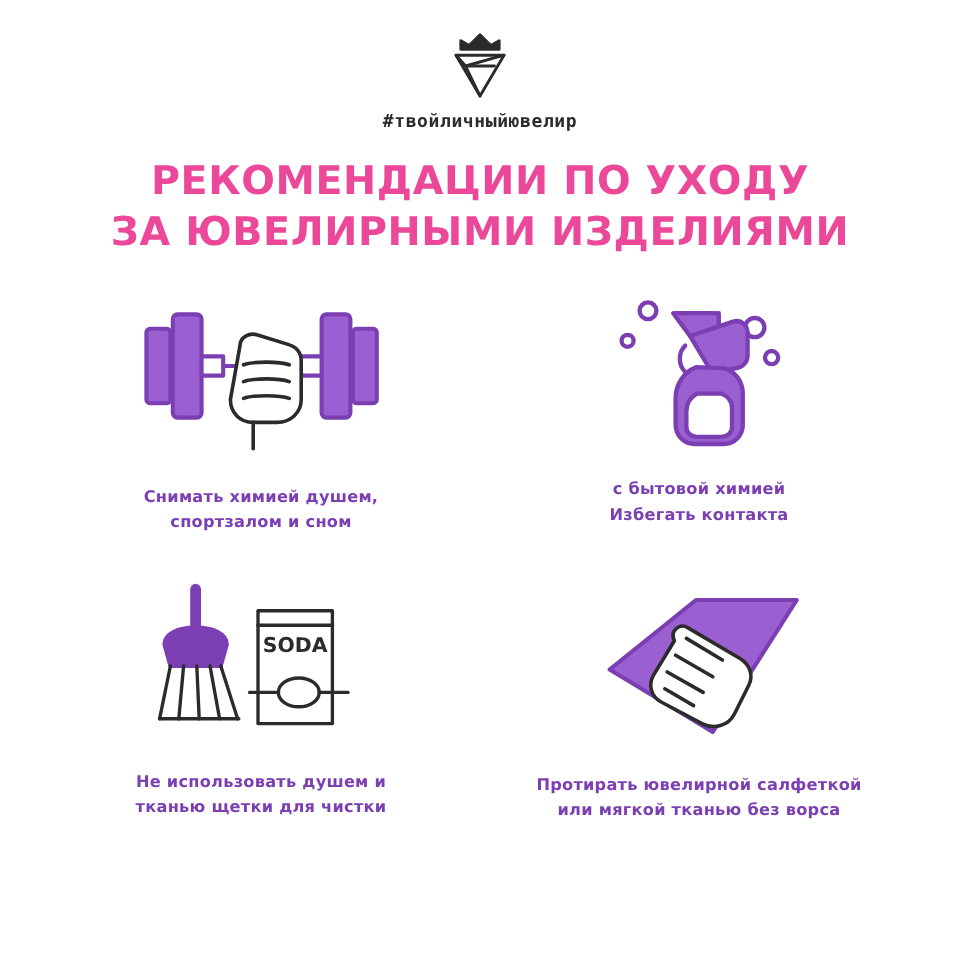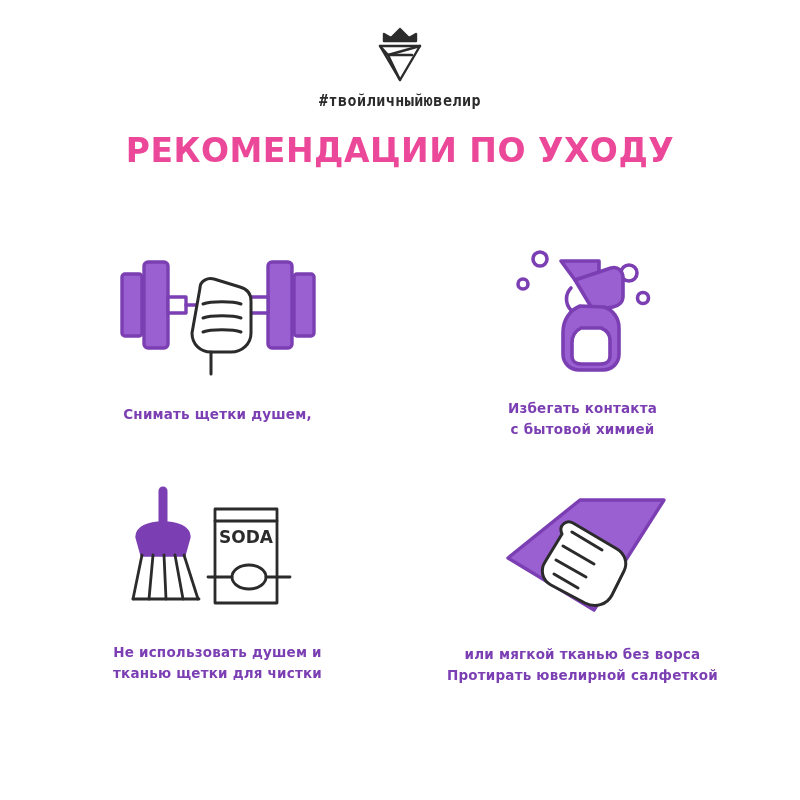--- a/index.html
+++ b/index.html
@@ -131,20 +131,21 @@
           <path d="M30 33 L42 58"></path>
           <path d="M30 33 L54 33"></path>
         </g>
       </svg>
     </span>
     <div class="brand-handle">#твойличныйювелир</div>
   </div>
 
   <div class="title-block">
     <span class="title-line">РЕКОМЕНДАЦИИ ПО УХОДУ</span>
+    <span class="title-line">ЗА ЮВЕЛИРНЫМИ ИЗДЕЛИЯМИ</span>
   </div>
 
   <div class="tips">
 
     <div class="tip tip-1">
       <div class="tip-art">
         <svg viewBox="0 0 220 130" width="220" height="130" aria-hidden="true">
           <g stroke="#7b3fb3" stroke-width="3.4" fill="none" stroke-linecap="round" stroke-linejoin="round">
 
             <rect x="14" y="22" width="20" height="62" rx="3" fill="#9a5fd0" stroke="#7b3fb3"></rect>
@@ -162,21 +163,22 @@
           <g stroke="#2b2b2b" stroke-width="3" fill="#ffffff" stroke-linecap="round" stroke-linejoin="round">
             <path d="M92 36 c0 -7 8 -11 14 -9 l26 8 c7 2 11 7 11 14 l0 32 c0 11 -9 19 -20 19 l-20 0 c-11 0 -19 -8 -19 -19 Z"></path>
             <path d="M95 52 c8 -3 30 -3 38 0"></path>
             <path d="M95 66 c8 -3 30 -3 38 0"></path>
             <path d="M95 80 c8 -3 30 -3 38 0"></path>
             <path d="M103 100 l0 22"></path>
           </g>
         </svg>
       </div>
       <div class="tip-caption">
-        <span>Снимать щетки душем,</span>
+        <span>Снимать химией душем,</span>
+        <span>спортзалом и сном</span>
       </div>
     </div>
 
     <div class="tip tip-2">
       <div class="tip-art">
         <svg viewBox="0 0 200 150" width="200" height="150" aria-hidden="true">
           <g stroke="#7b3fb3" stroke-width="3.6" fill="none" stroke-linecap="round" stroke-linejoin="round">
 
             <circle cx="57" cy="23" r="7"></circle>
             <circle cx="40" cy="48" r="5"></circle>
@@ -189,22 +191,22 @@
 
             <path d="M88 52 c-6 6 -6 16 0 22"></path>
 
             <path d="M97 70 c-10 4 -17 14 -17 26 l0 22 c0 9 7 16 16 16 l24 0 c9 0 16 -7 16 -16 l0 -26 c0 -10 -6 -18 -15 -21 Z" fill="#9a5fd0" stroke="#7b3fb3"></path>
 
             <path d="M98 92 c-6 3 -9 8 -9 15 l0 13 c0 5 4 8 9 8 l20 0 c5 0 9 -3 9 -8 l0 -16 c0 -6 -4 -10 -9 -12 Z" fill="#ffffff" stroke="#7b3fb3"></path>
           </g>
         </svg>
       </div>
       <div class="tip-caption">
+        <span>с бытовой химией</span>
         <span>Избегать контакта</span>
-        <span>с бытовой химией</span>
       </div>
     </div>
 
     <div class="tip tip-3">
       <div class="tip-art">
         <svg viewBox="0 0 230 140" width="230" height="140" aria-hidden="true">
           <g stroke="#7b3fb3" stroke-width="3.4" fill="none" stroke-linecap="round" stroke-linejoin="round">
 
             <path d="M60 6 l0 42" stroke="#7b3fb3" stroke-width="9"></path>
 
@@ -245,19 +247,19 @@
           <g stroke="#2b2b2b" stroke-width="3" fill="#ffffff" stroke-linecap="round" stroke-linejoin="round">
             <path d="M94 42 c-4 -8 4 -15 11 -11 l44 26 c8 5 11 14 7 22 l-12 24 c-5 10 -17 13 -27 8 l-34 -18 c-9 -5 -11 -15 -6 -23 Z"></path>
             <path d="M104 40 l30 18"></path>
             <path d="M95 54 l31 18"></path>
             <path d="M88 68 l30 17"></path>
             <path d="M86 82 l24 14"></path>
           </g>
         </svg>
       </div>
       <div class="tip-caption">
+        <span>Протирать ювелирной салфеткой</span>
         <span>или мягкой тканью без ворса</span>
-        <span>Протирать ювелирной салфеткой</span>
       </div>
     </div>
 
   </div>
 </div>
 
 </body></html>

